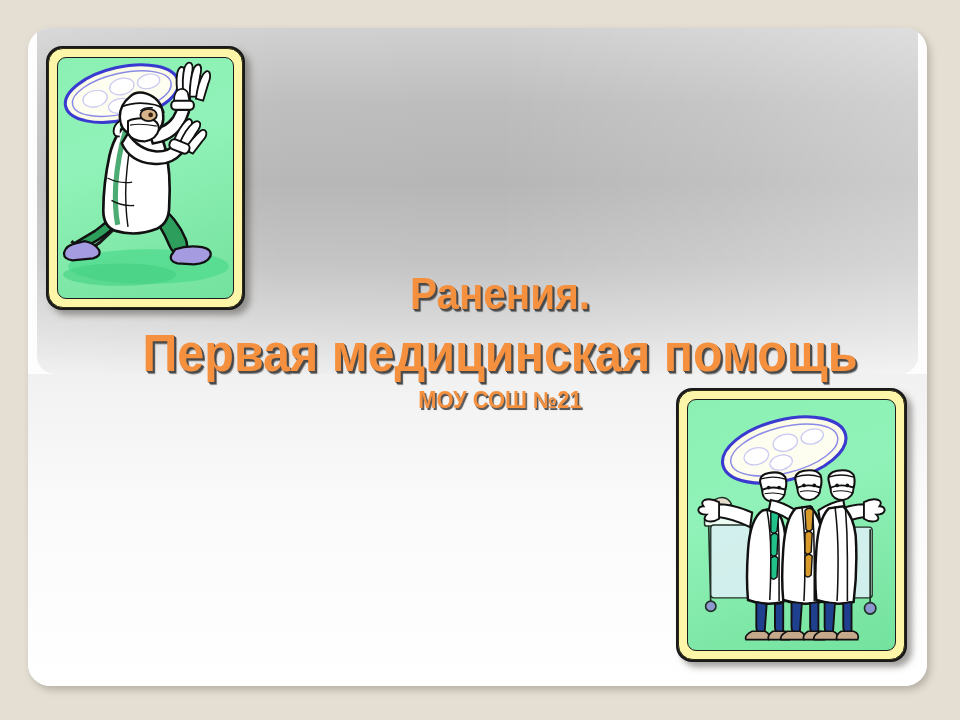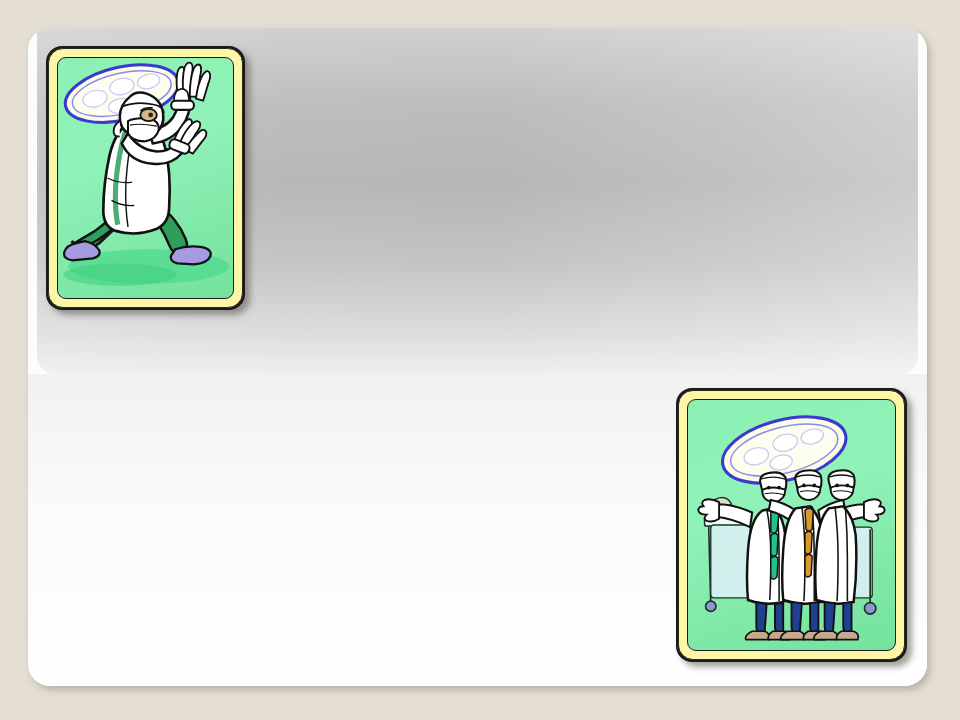--- a/index.html
+++ b/index.html
@@ -347,14 +347,19 @@
             <path d="M132 194 L132 218 Q132 224 137 224 L140 224 L142 195 Z" fill="#1f3f8f" stroke="#111" stroke-width="1.8"></path>
             <path d="M150 195 L150 218 Q150 224 155 224 L158 224 L158 194 Z" fill="#1f3f8f" stroke="#111" stroke-width="1.8"></path>
             <path d="M128 222 Q120 226 122 230 L144 230 Q146 224 140 222 Z" fill="#c6a88a" stroke="#111" stroke-width="1.6"></path>
             <path d="M148 222 Q142 226 144 230 L164 230 Q166 224 160 222 Z" fill="#c6a88a" stroke="#111" stroke-width="1.6"></path>
           </g>
         </svg>
       </div>
     </div>
   </div>
 
+  <div class="title-block">
+    <div class="title-line title-line-1">Ранения.</div>
+    <div class="title-line title-line-2">Первая медицинская помощь</div>
+    <div class="subtitle-line">МОУ СОШ №21</div>
+  </div>
 
 </div>
 
 </body></html>

